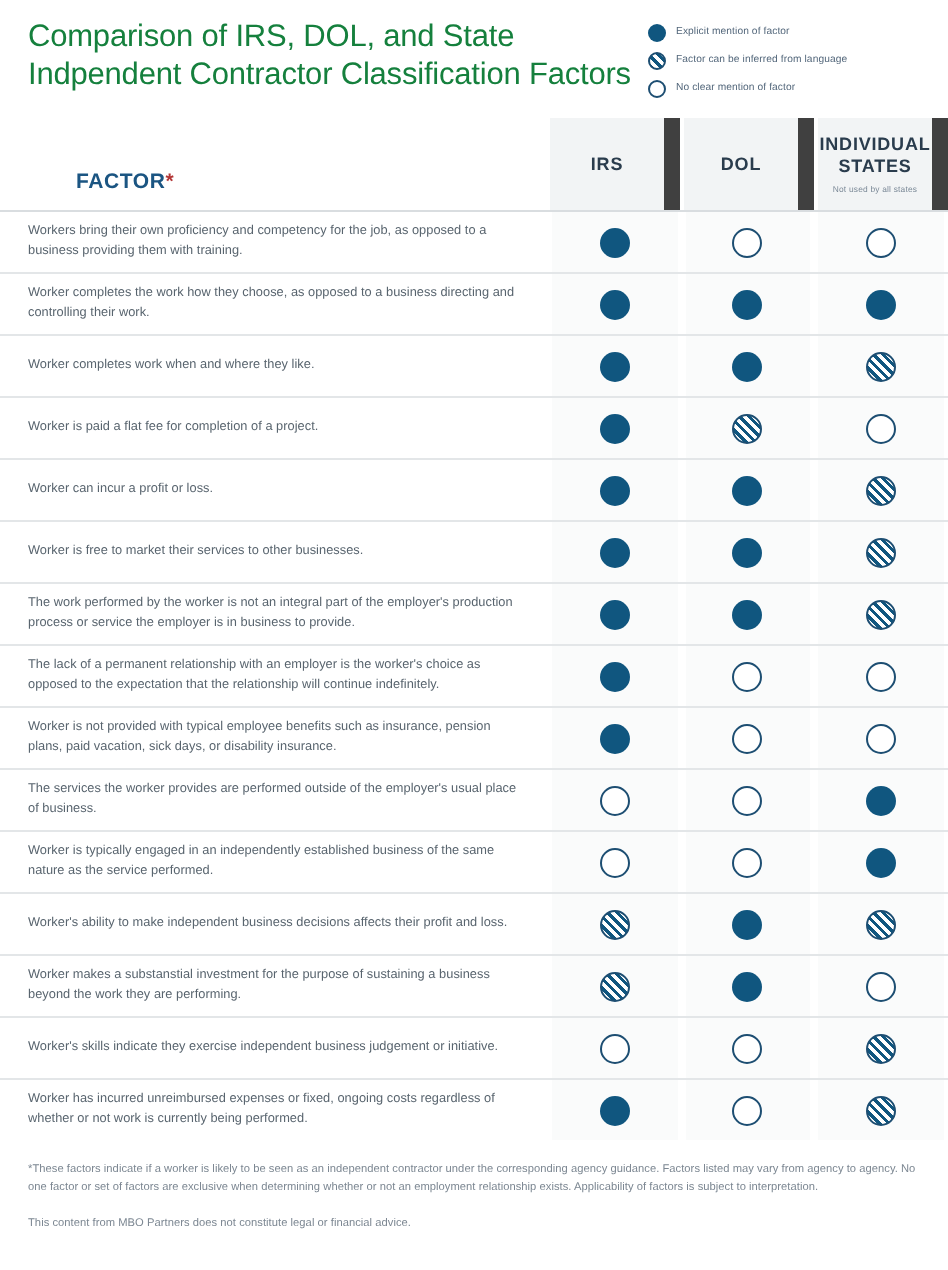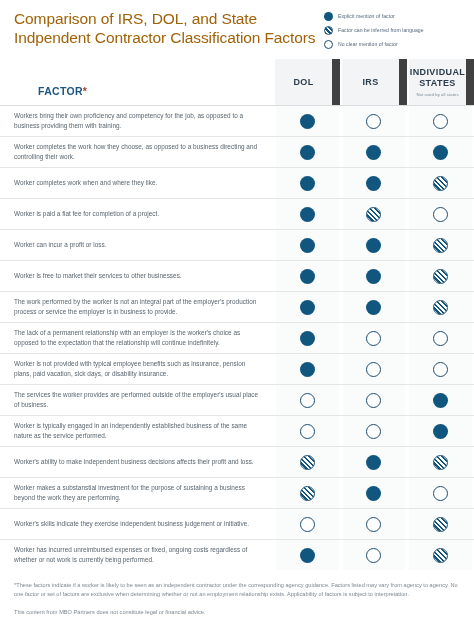--- a/index.html
+++ b/index.html
@@ -22,21 +22,21 @@
 
   
   .header {
     display: flex;
     align-items: flex-start;
     justify-content: space-between;
     padding: 9px 12px 0 14px;
   }
 
   .title {
-    color: #a16207;
+    color: #15803d;
     font-size: 15.5px;
     line-height: 19px;
     font-weight: 400;
     letter-spacing: -0.1px;
     max-width: 310px;
   }
 
   .legend {
     padding-top: 3px;
     width: 148px;
@@ -214,24 +214,24 @@
   </div>
 
   <div class="table">
     <div class="thead">
       <div class="th-factor">
         <div class="label"><span>FACTOR</span><span class="ast">*</span></div>
       </div>
       <div class="spacer-col"></div>
       <div id="col-headers" style="display:flex">
           <div class="th-col">
+            <div class="ch">IRS</div>
+          </div>
+          <div class="th-col">
             <div class="ch">DOL</div>
-          </div>
-          <div class="th-col">
-            <div class="ch">IRS</div>
           </div>
           <div class="th-col">
             <div class="ch">INDIVIDUAL STATES</div>
             <div class="sub">Not used by all states</div>
           </div>
         </div>
     </div>
     <div class="tbody" id="tbody">
         <div class="row">
           <div class="cell-factor">

